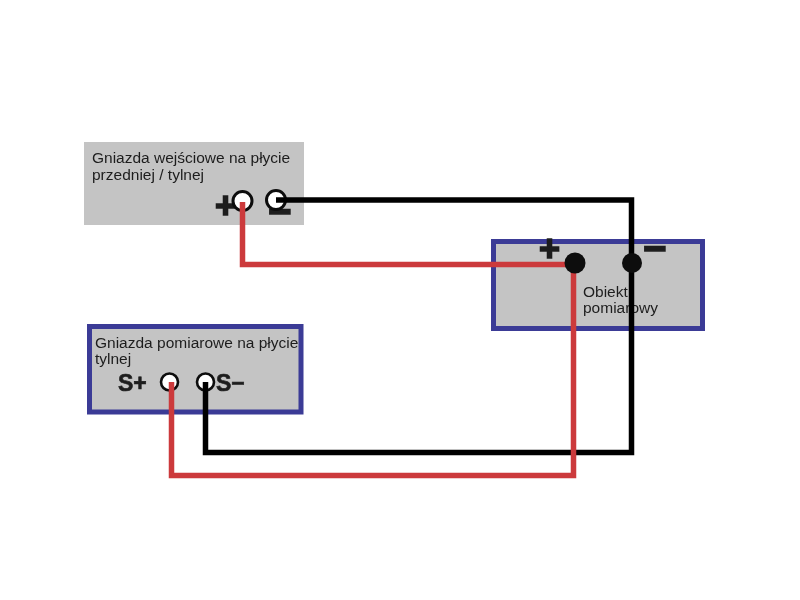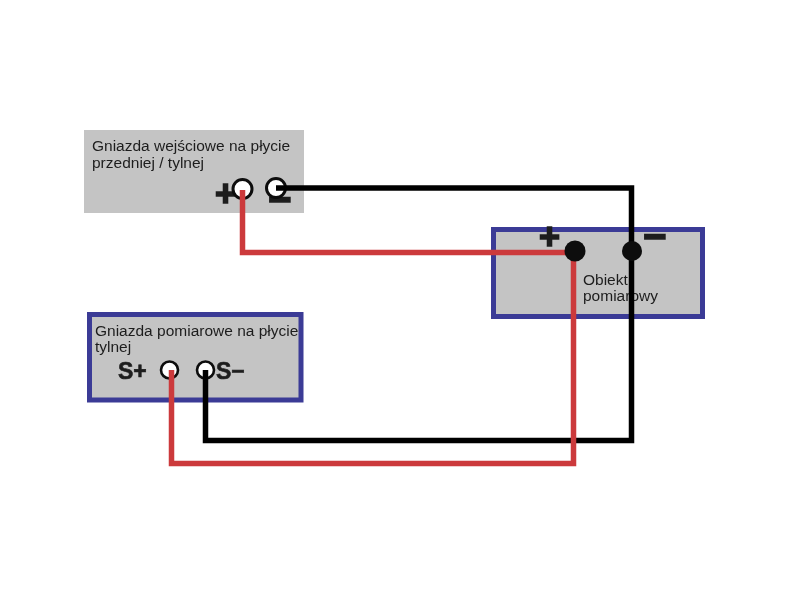--- a/index.html
+++ b/index.html
@@ -1,21 +1,21 @@
 <!DOCTYPE html>
 <html><head>
 <meta charset="utf-8">
 <style>
   html, body { margin: 0; padding: 0; }
   body {
     width: 800px; height: 600px;
     background: #ffffff;
     font-family: "Liberation Sans", "DejaVu Sans", sans-serif;
   }
-  .stage { position: relative; width: 800px; height: 580px; }
+  .stage { position: relative; width: 800px; height: 580px; margin-top: 12px; }
   svg { display: block; }
   text {
     font-family: "Liberation Sans", "DejaVu Sans", sans-serif;
     -webkit-user-select: none; user-select: none;
   }
   .panel-label { font-size: 15.5px; }
   .sym { font-size: 36px; font-weight: bold; paint-order: stroke; }
   .sym-minus { font-size: 40px; }
   .sense-label { font-size: 23px; font-weight: bold; paint-order: stroke; }
   .dut-label { font-size: 15.5px; }

